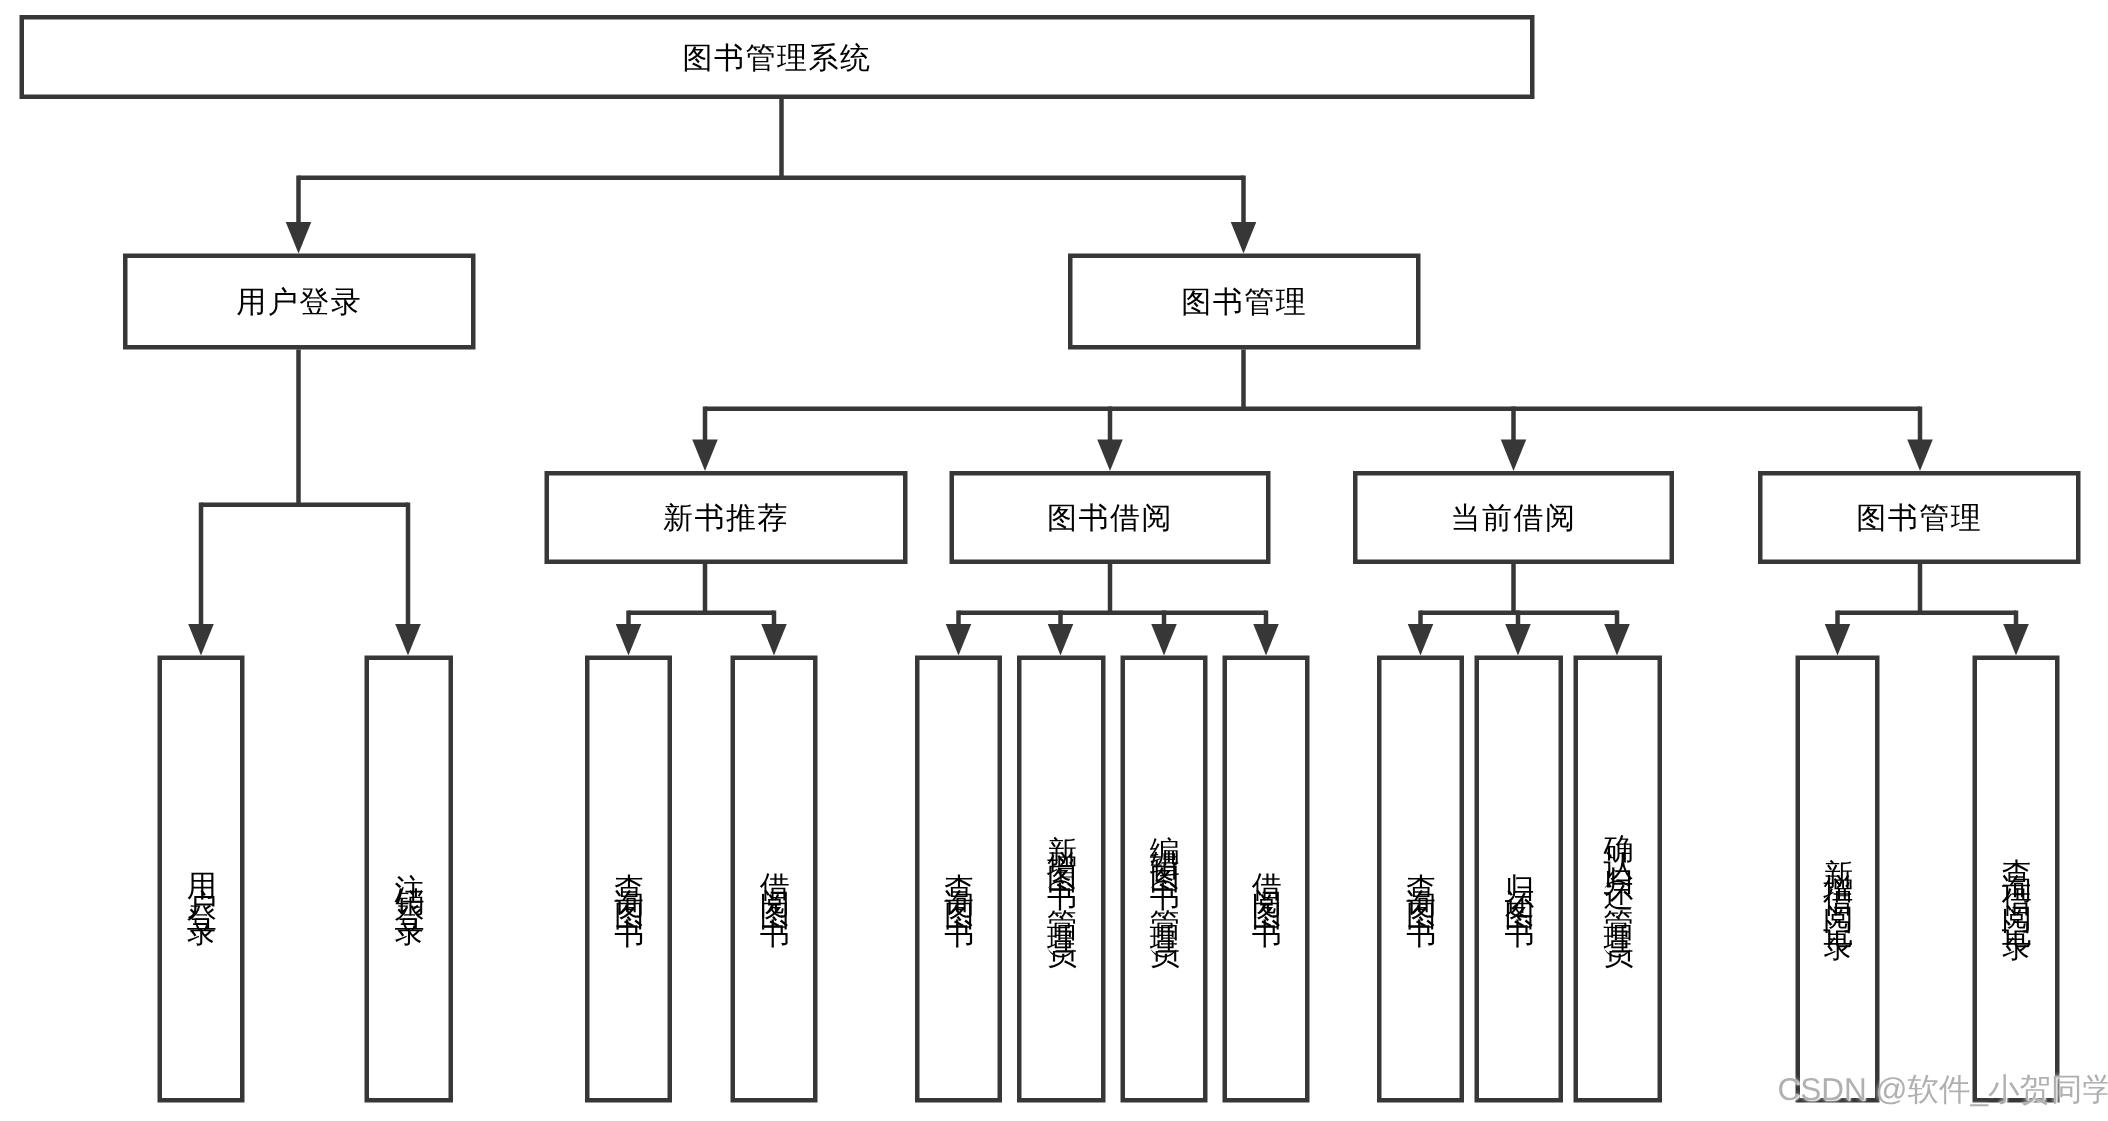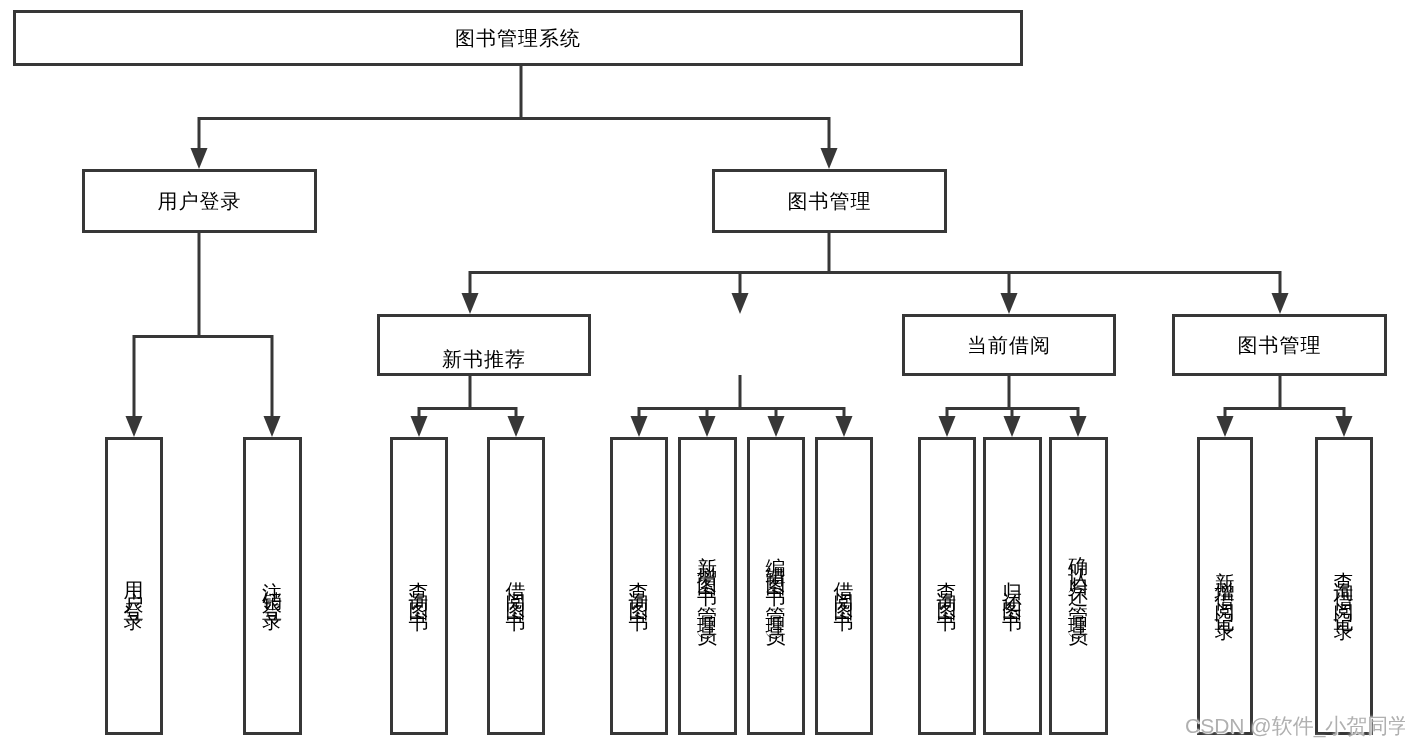--- a/index.html
+++ b/index.html
@@ -38,21 +38,21 @@
     text-orientation: mixed;
     letter-spacing: 10px;
     line-height: 1;
     white-space: nowrap;
   }
   
   .n-root            { left: 13px;   top: 10px;  width: 1010px; height: 56px; }
   .n-user-login      { left: 82px;   top: 169px; width: 235px;  height: 64px; }
   .n-book-management { left: 712px;  top: 169px; width: 235px;  height: 64px; }
   .lvl3              { top: 314px;  height: 62px; }
-  .n-new-book        { left: 377px;  width: 214px; align-items: flex-end; }
+  .n-new-book        { left: 363px;  width: 242px; }
   .n-book-borrow     { left: 633px;  width: 214px; }
   .n-current-borrow  { left: 902px;  width: 214px; }
   .n-borrow-records  { left: 1172px; width: 215px; }
   .vbox              { top: 437px;  height: 298px; }
   .n-ul-login        { left: 105px;  width: 58px; }
   .n-ul-logout       { left: 243px;  width: 59px; }
   .n-nb-query        { left: 390px;  width: 58px; }
   .n-nb-borrow       { left: 487px;  width: 58px; }
   .n-bb-query        { left: 610px;  width: 58px; }
   .n-bb-add          { left: 678px;  width: 59px; }
@@ -155,20 +155,23 @@
   <div class="node n-user-login">
     <span class="label">用户登录</span>
   </div>
   <div class="node n-book-management">
     <span class="label">图书管理</span>
   </div>
 
   <div class="node lvl3 n-new-book">
     <span class="label">新书推荐</span>
   </div>
+  <div class="node lvl3 n-book-borrow">
+    <span class="label">图书借阅</span>
+  </div>
   <div class="node lvl3 n-current-borrow">
     <span class="label">当前借阅</span>
   </div>
   <div class="node lvl3 n-borrow-records">
     <span class="label">图书管理</span>
   </div>
 
   <div class="node vbox n-ul-login">
     <span class="label">用户登录</span>
   </div>

